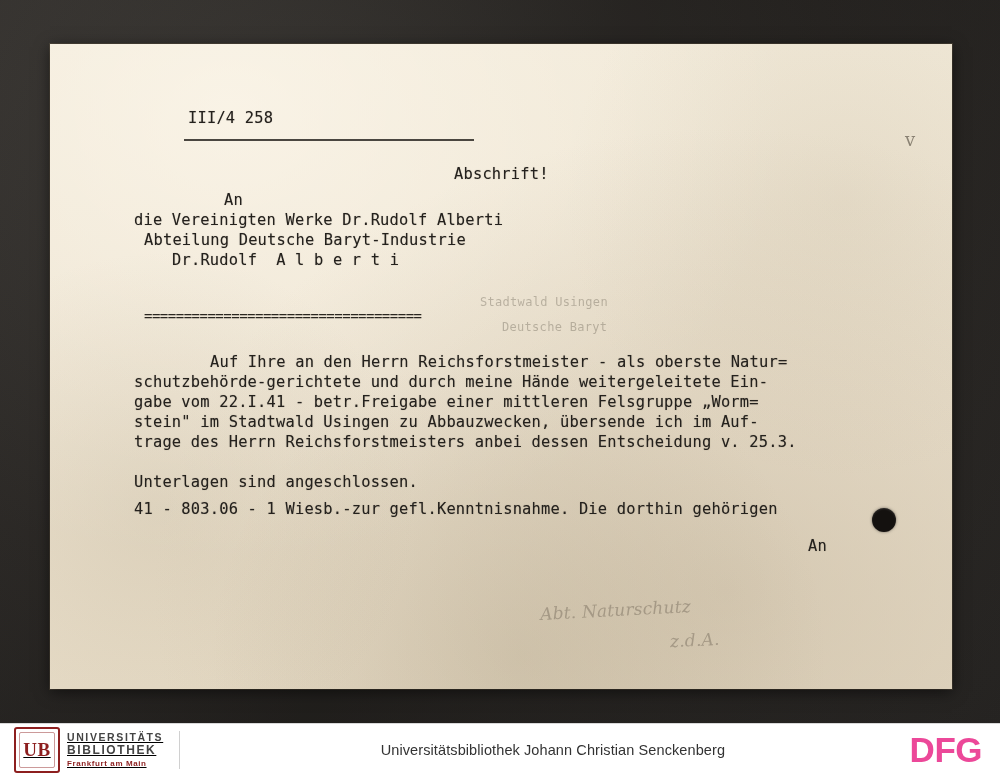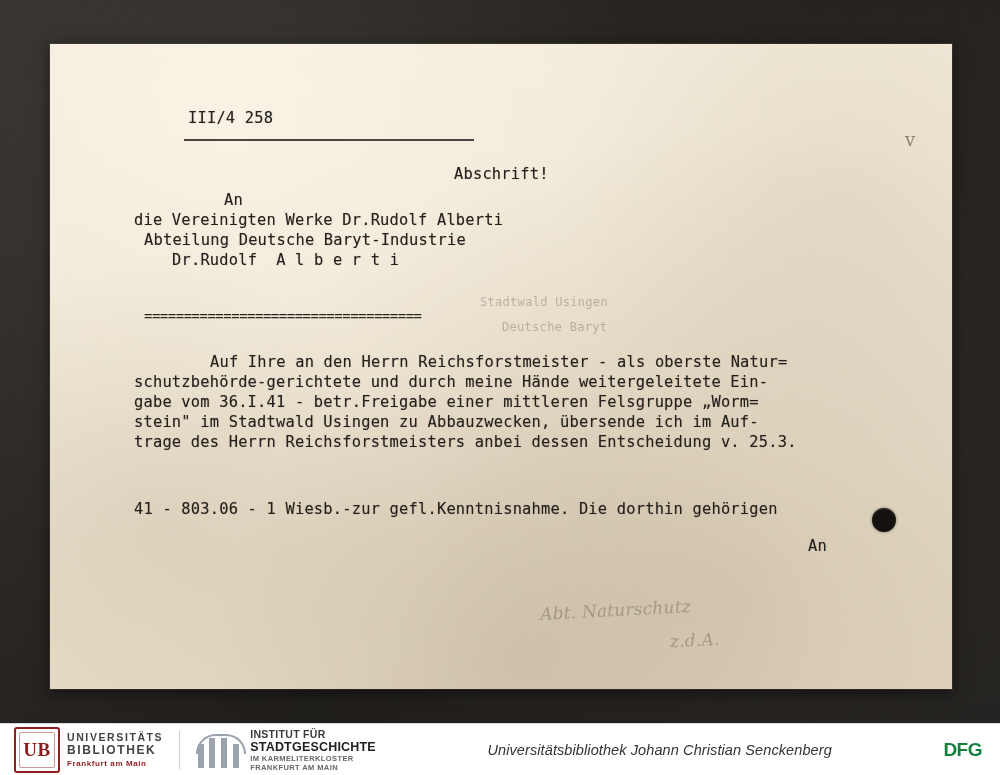--- a/index.html
+++ b/index.html
@@ -138,20 +138,21 @@
     background: #ffffff;
     border-top: 1px solid #d8d8d8;
     display: flex;
     align-items: center;
   }
   .logo-ub {
     display: flex;
     align-items: center;
     margin-left: 14px;
     gap: 7px;
+    text-decoration: underline;
   }
   .ub-badge {
     width: 42px;
     height: 42px;
     border: 2px solid #8d1f1f;
     border-radius: 3px;
     color: #8d1f1f;
     font-family: "Liberation Serif", serif;
     font-weight: bold;
     font-size: 19px;
@@ -224,28 +225,27 @@
   .isg-text .l1 { font-size: 10.5px; font-weight: bold; color: #3b3b3b; letter-spacing: 0.3px;}
   .isg-text .l2 { font-size: 12.5px; font-weight: bold; color: #222; letter-spacing: 0.2px;}
   .isg-text .l3 { font-size: 7.5px; font-weight: bold; color: #666; letter-spacing: 0.4px;}
   .isg-text .l4 { font-size: 7.5px; font-weight: bold; color: #666; letter-spacing: 0.4px;}
   .footer-center {
     flex: 1;
     text-align: center;
     font-size: 14.5px;
     color: #333;
     letter-spacing: 0.1px;
-    font-style: italic;
   }
   .dfg {
     margin-right: 18px;
     font-family: "Liberation Sans", sans-serif;
     font-weight: bold;
-    font-size: 19px;
-    color: #15803d;
+    font-size: 35px;
+    color: #ec4899;
     letter-spacing: -0.5px;
   }
 </style>
 </head>
 <body>
 
 <div id="viewer">
 
   <div class="scan-bg"></div>
 
@@ -264,24 +264,25 @@
       <div class="tline" style="left:404px; top:120px;">Abschrift!</div>
 
       <div class="tline" style="left:174px; top:146px;">An</div>
       <div class="tline" style="left:84px; top:166px;">die Vereinigten Werke Dr.Rudolf Alberti</div>
       <div class="tline" style="left:122px; top:206px;">Dr.Rudolf  A l b e r t i</div>
       <div class="tline" style="left:94px; top:186px;">Abteilung Deutsche Baryt-Industrie</div>
       <div class="eqline" style="left:94px; top:262px;">===================================</div>
 
       <div class="tline" style="left:160px; top:308px;">Auf Ihre an den Herrn Reichsforstmeister - als oberste Natur=</div>
       <div class="tline" style="left:84px; top:328px;">schutzbehörde-gerichtete und durch meine Hände weitergeleitete Ein-</div>
-      <div class="tline" style="left:84px; top:348px;">gabe vom 36.I.41 - betr.Freigabe einer mittleren Felsgruppe „Worm=</div>
+      <div class="tline" style="left:84px; top:348px;">gabe vom 22.I.41 - betr.Freigabe einer mittleren Felsgruppe „Worm=</div>
       <div class="tline" style="left:84px; top:368px;">stein" im Stadtwald Usingen zu Abbauzwecken, übersende ich im Auf-</div>
       <div class="tline" style="left:84px; top:388px;">trage des Herrn Reichsforstmeisters anbei dessen Entscheidung v. 25.3.</div>
       <div class="tline" style="left:84px; top:416px;margin-top:39px;">41 - 803.06 - 1 Wiesb.-zur gefl.Kenntnisnahme. Die dorthin gehörigen</div>
+      <div class="tline" style="left:84px; top:428px;">Unterlagen sind angeschlossen.</div>
 
       <div class="tline" style="left:758px; top:492px;">An</div>
 
       <div class="pencil" style="left:490px; top:556px;">Abt. Naturschutz</div>
       <div class="pencil" style="left:620px; top:586px;">z.d.A.</div>
 
     </div>
 
     <div class="punch-hole" style="left:822px; top:464px;"></div>
   </div>
@@ -292,34 +293,19 @@
       <div class="ub-badge">UB</div>
       <div class="ub-text">
         <div class="l1">UNIVERSITÄTS</div>
         <div class="l2">BIBLIOTHEK</div>
         <div class="l3">Frankfurt am Main</div>
       </div>
     </div>
 
     <div class="divider-v"></div>
 
-    <div class="logo-isg">
-      <div class="isg-mark">
-        <div class="arch"></div>
-        <div class="col" style="left:2px; height:24px;"></div>
-        <div class="col" style="left:13px; height:30px;"></div>
-        <div class="col" style="left:25px; height:30px;"></div>
-        <div class="col" style="left:37px; height:24px;"></div>
-      </div>
-      <div class="isg-text">
-        <div class="l1">INSTITUT FÜR</div>
-        <div class="l2">STADTGESCHICHTE</div>
-        <div class="l3">IM KARMELITERKLOSTER</div>
-        <div class="l4">FRANKFURT AM MAIN</div>
-      </div>
-    </div>
 
     <div class="footer-center">Universitätsbibliothek Johann Christian Senckenberg</div>
 
     <div class="dfg">DFG</div>
   </div>
 
 </div>
 
 </body></html>

